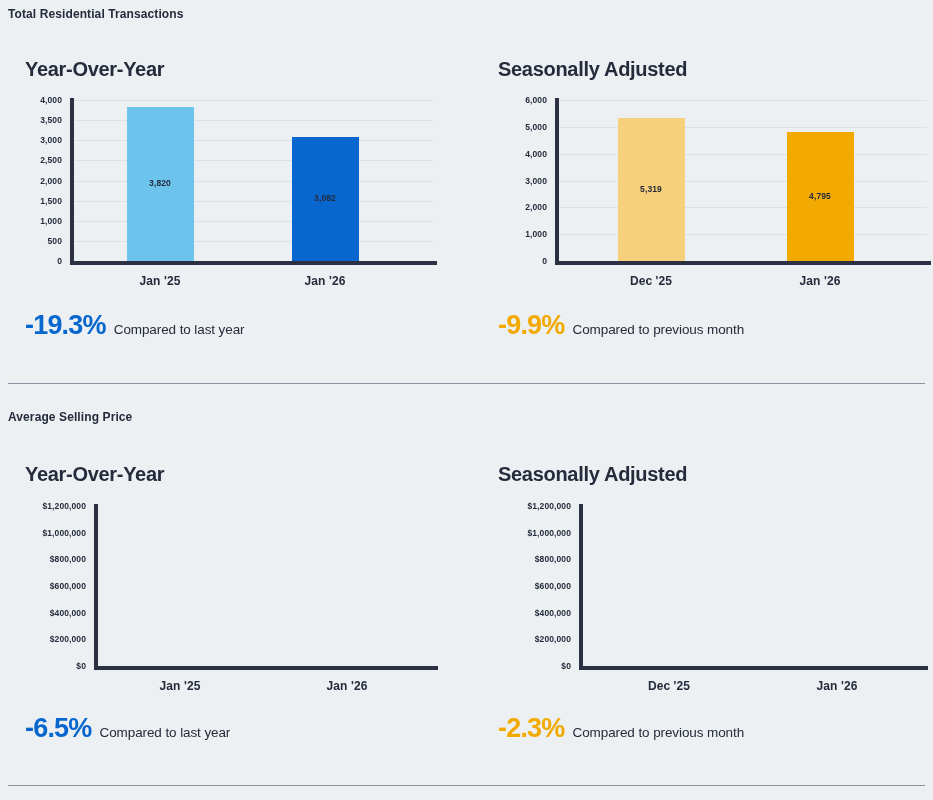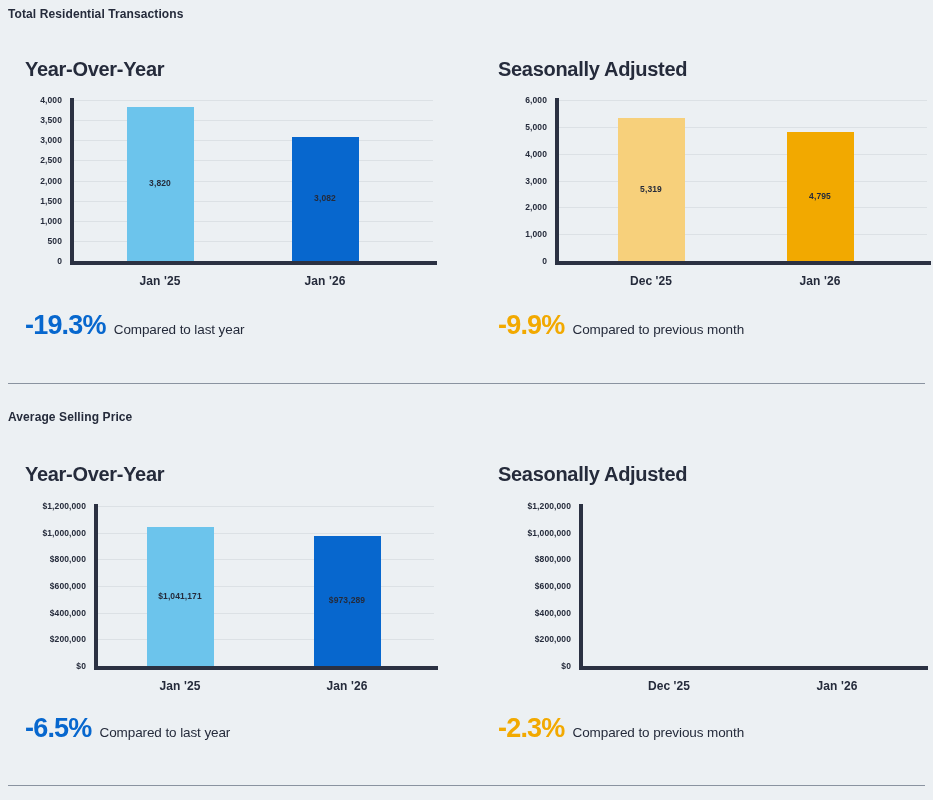--- a/index.html
+++ b/index.html
@@ -221,33 +221,20 @@
     <span class="stat-label">Compared to previous month</span>
   </div>
 
   <div class="divider" style="top:383px;"></div>
 
   <div class="section-title" style="left:8px; top:410px;">Average Selling Price</div>
 
   <div class="panel" style="left:25px; top:463px; width:440px; height:300px;">
     <div class="panel-title">Year-Over-Year</div>
     <div class="chart" id="chart-price-yoy" style="top:43px; width:440px; height:190px;">
-        <div class="plot" style="left: 69px; top: 0px; width: 340px; height: 160px;">
-          <div class="gridline" style="top: 160px;"></div>
-          <div class="gridline" style="top: 133.333px;"></div>
-          <div class="gridline" style="top: 106.667px;"></div>
-          <div class="gridline" style="top: 80px;"></div>
-          <div class="gridline" style="top: 53.3333px;"></div>
-          <div class="gridline" style="top: 26.6667px;"></div>
-          <div class="gridline" style="top: 0px;"></div>
-          <div class="bar" style="left: 52.5px; width: 67px; height: 138.823px; background: rgb(108, 196, 236);"></div>
-          <div class="bar-value" style="top: 84.5886px; left: 86px; transform: translateX(-50%);">$1,041,171</div>
-          <div class="bar" style="left: 219.5px; width: 67px; height: 129.772px; background: rgb(7, 103, 206);"></div>
-          <div class="bar-value" style="top: 89.1141px; left: 253px; transform: translateX(-50%);">$973,289</div>
-        </div>
         <div class="ytick" style="top: 160px; width: 61px; left: 0px; right: auto;">$0</div>
         <div class="ytick" style="top: 133.333px; width: 61px; left: 0px; right: auto;">$200,000</div>
         <div class="ytick" style="top: 106.667px; width: 61px; left: 0px; right: auto;">$400,000</div>
         <div class="ytick" style="top: 80px; width: 61px; left: 0px; right: auto;">$600,000</div>
         <div class="ytick" style="top: 53.3333px; width: 61px; left: 0px; right: auto;">$800,000</div>
         <div class="ytick" style="top: 26.6667px; width: 61px; left: 0px; right: auto;">$1,000,000</div>
         <div class="ytick" style="top: 0px; width: 61px; left: 0px; right: auto;">$1,200,000</div>
         <div class="xtick" style="left: 155px; top: 173px;">Jan '25</div>
         <div class="xtick" style="left: 322px; top: 173px;">Jan '26</div>
         <div class="axis-y" style="left: 69px; height: 166px;"></div>

